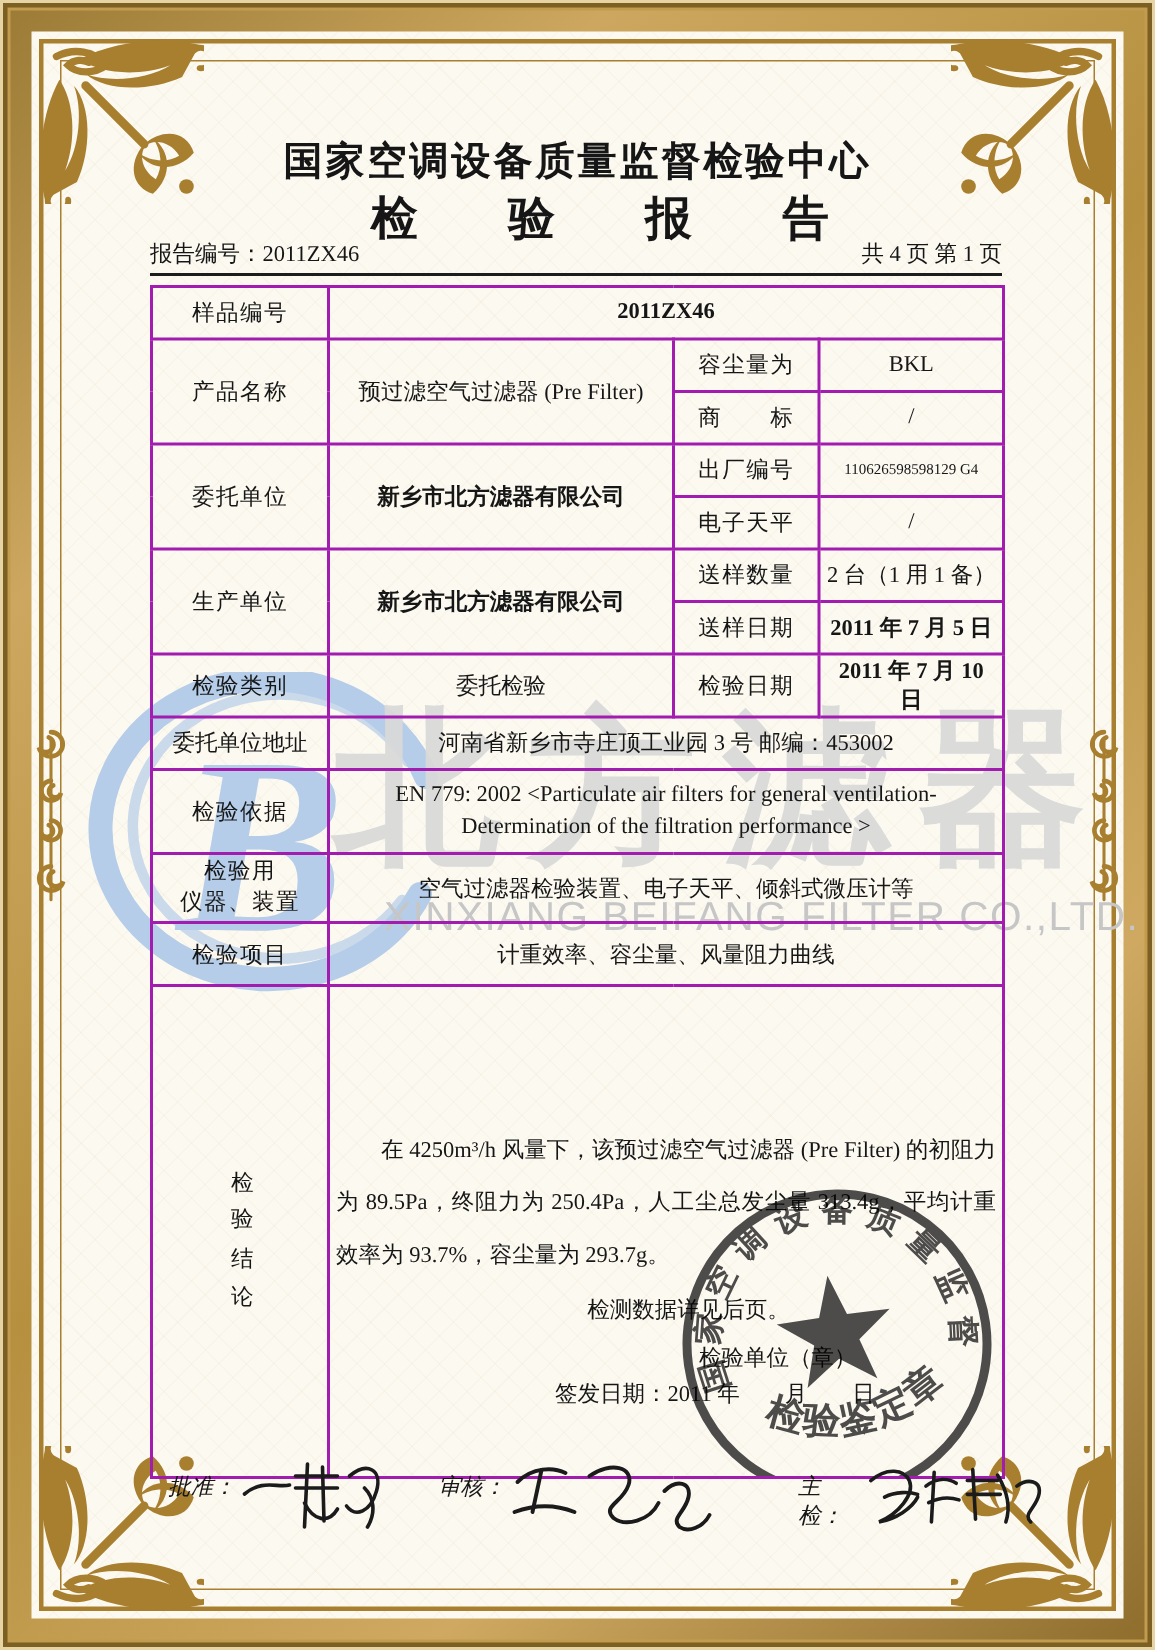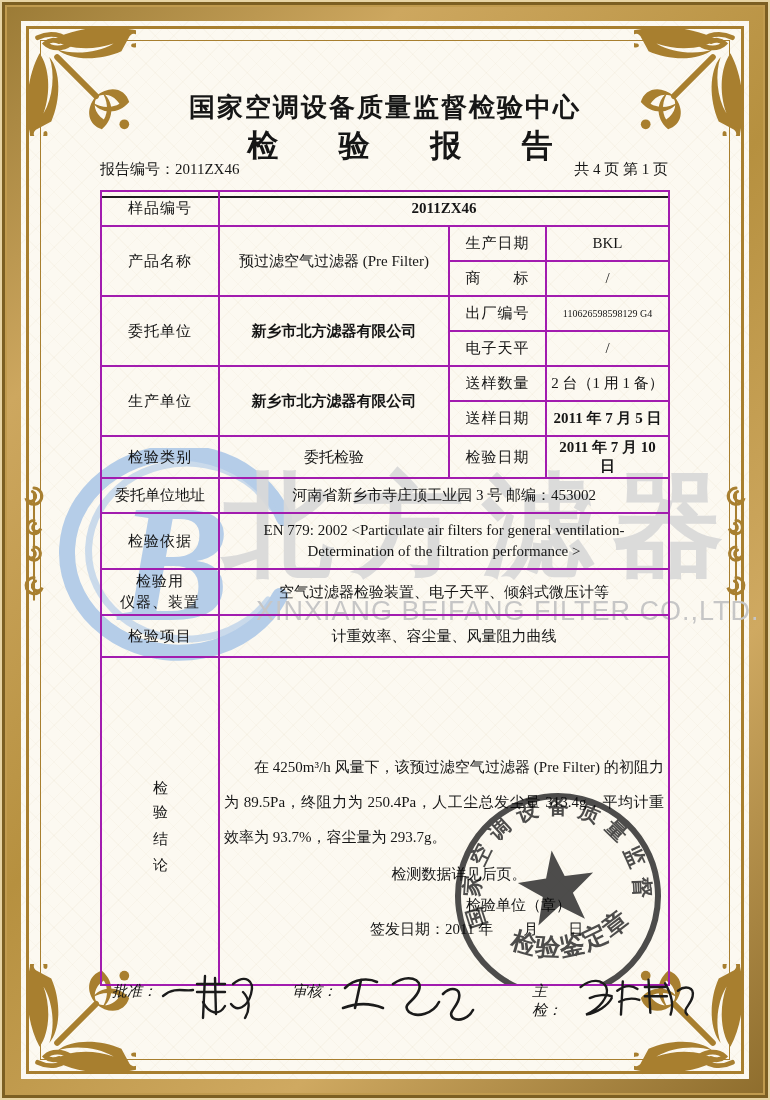--- a/index.html
+++ b/index.html
@@ -47,21 +47,21 @@
   }
 
   
   .content{position:absolute;inset:0;z-index:2;}
   .org-title{position:absolute;top:90px;left:0;width:100%;text-align:center;
     font-size:26px;font-weight:bold;letter-spacing:2px;}
   .main-title{position:absolute;top:125px;left:0;width:100%;text-align:center;
     font-size:31px;font-weight:bold;letter-spacing:.85em;text-indent:.85em;padding-left:15px;}
   .report-row{position:absolute;left:100px;top:160px;width:568px;display:flex;
     justify-content:space-between;align-items:flex-end;font-size:15px;
-    border-bottom:2px solid #1d1d1d;padding-bottom:17px;}
+    border-bottom:2px solid #1d1d1d;padding-bottom:3px;}
 
   table.doc{position:absolute;left:100px;top:190px;width:568px;border-collapse:collapse;
     table-layout:fixed;font-size:15px;background:transparent;}
   table.doc td{border:2px solid #a21caf;padding:1px 4px;vertical-align:middle;
     text-align:center;overflow:hidden;}
   td.lbl{letter-spacing:1px;}
   td.val-left{text-align:left;padding-left:16px;}
   td.bold{font-weight:bold;}
   .two-line{line-height:1.4;}
   .vert-label{writing-mode:vertical-rl;letter-spacing:1.7em;margin:0 auto;
@@ -198,21 +198,21 @@
         <col style="width:123px">
       </colgroup>
     <tbody>
         <tr style="height:35px">
       <td class="lbl">样品编号</td>
       <td colspan="3" class="val-left bold">2011ZX46</td>
     </tr>
     <tr style="height:35px">
       <td class="lbl" rowspan="2">产品名称</td>
       <td rowspan="2">预过滤空气过滤器 (Pre Filter)</td>
-      <td class="lbl">生产日期</td>
+      <td class="lbl">容尘量为</td>
       <td>BKL</td>
     </tr>
     <tr style="height:35px">
       <td class="lbl">商　　标</td>
       <td>/</td>
     </tr>
     <tr style="height:35px">
       <td class="lbl" rowspan="2">委托单位</td>
       <td rowspan="2" class="bold">新乡市北方滤器有限公司</td>
       <td class="lbl">出厂编号</td>

